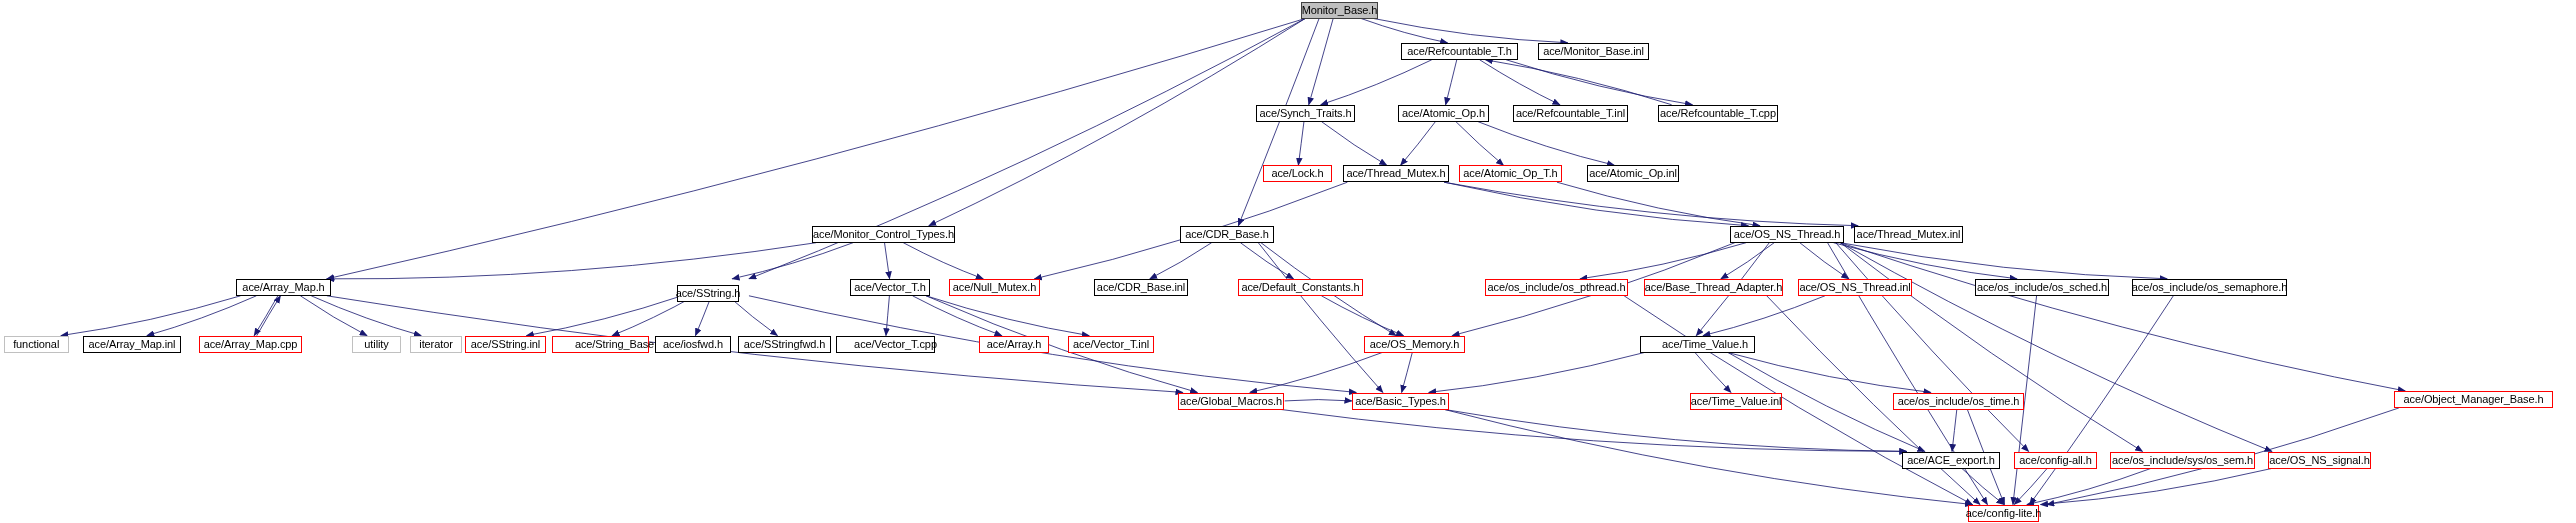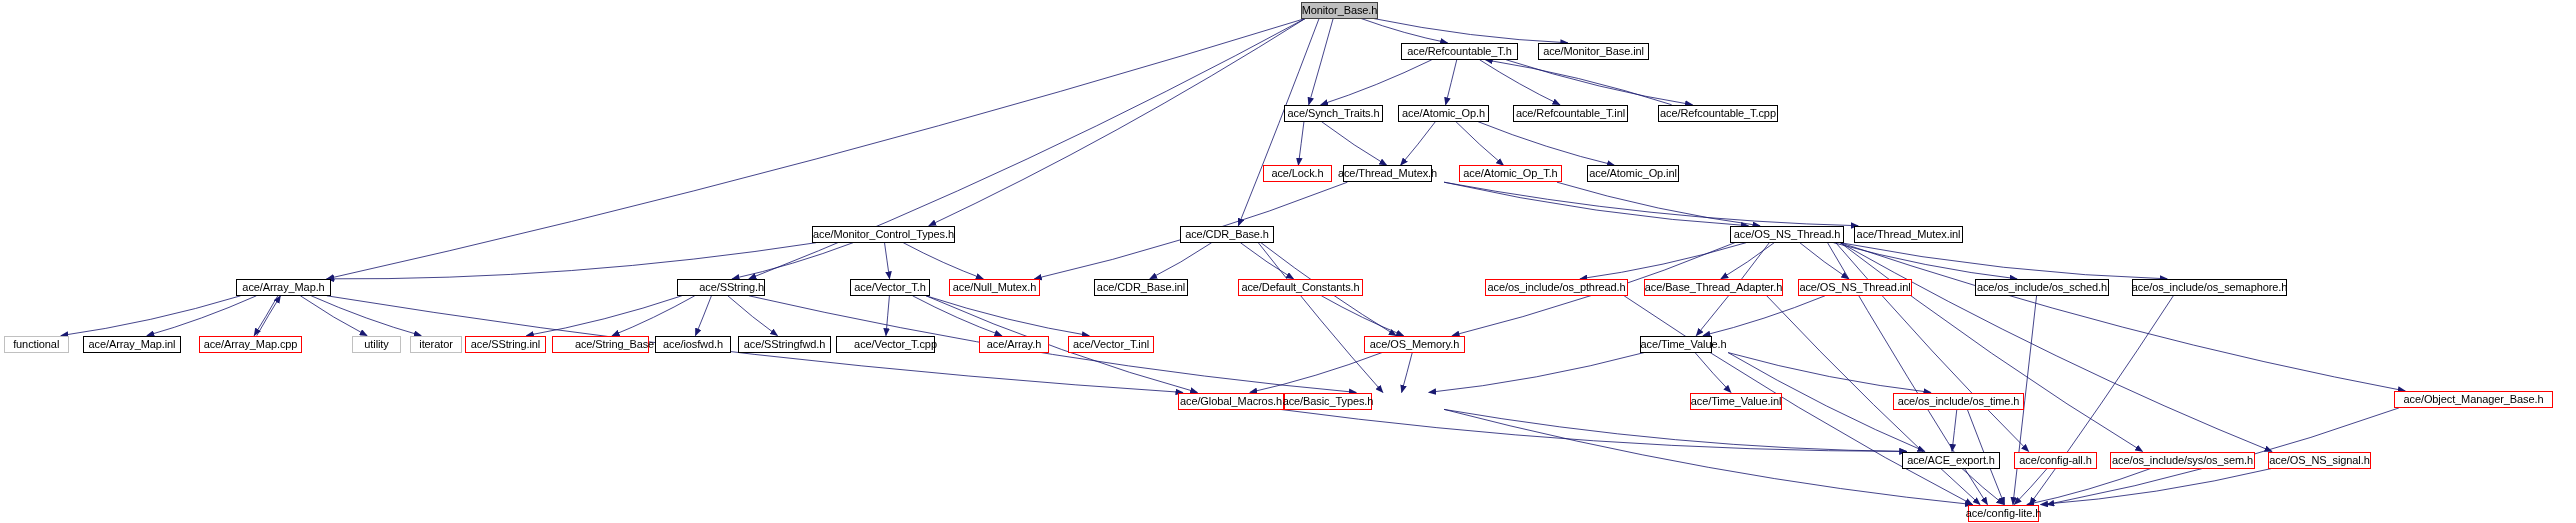--- a/index.html
+++ b/index.html
@@ -125,36 +125,36 @@
   <div id="nodes">
       <div class="node root" style="left: 1301px; top: 1.5px; width: 77px;">
         <span>Monitor_Base.h</span>
       </div>
       <div class="node" style="left: 1401px; top: 43px; width: 117px;">
         <span>ace/Refcountable_T.h</span>
       </div>
       <div class="node" style="left: 1538px; top: 43px; width: 111px;">
         <span>ace/Monitor_Base.inl</span>
       </div>
-      <div class="node" style="left: 1256px; top: 105px; width: 99px; margin-left: 28px;">
+      <div class="node" style="left: 1256px; top: 105px; width: 99px;">
         <span>ace/Synch_Traits.h</span>
       </div>
       <div class="node" style="left: 1398px; top: 105px; width: 91px;">
         <span>ace/Atomic_Op.h</span>
       </div>
       <div class="node" style="left: 1513px; top: 105px; width: 115px;">
         <span>ace/Refcountable_T.inl</span>
       </div>
       <div class="node" style="left: 1658px; top: 105px; width: 120px;">
         <span>ace/Refcountable_T.cpp</span>
       </div>
       <div class="node red" style="left: 1263px; top: 165px; width: 69px;">
         <span>ace/Lock.h</span>
       </div>
-      <div class="node" style="left: 1343px; top: 165px; width: 89px;">
+      <div class="node" style="left: 1343px; top: 165px; width: 106px;">
         <span>ace/Thread_Mutex.h</span>
       </div>
       <div class="node red" style="left: 1459px; top: 165px; width: 103px;">
         <span>ace/Atomic_Op_T.h</span>
       </div>
       <div class="node" style="left: 1587px; top: 165px; width: 92px;">
         <span>ace/Atomic_Op.inl</span>
       </div>
       <div class="node" style="left: 812px; top: 226px; width: 143px;">
         <span>ace/Monitor_Control_Types.h</span>
@@ -164,21 +164,21 @@
       </div>
       <div class="node" style="left: 1730px; top: 226px; width: 114px;">
         <span>ace/OS_NS_Thread.h</span>
       </div>
       <div class="node" style="left: 1854px; top: 226px; width: 109px;">
         <span>ace/Thread_Mutex.inl</span>
       </div>
       <div class="node" style="left: 236px; top: 279px; width: 95px;">
         <span>ace/Array_Map.h</span>
       </div>
-      <div class="node" style="left: 677px; top: 279px; width: 88px; justify-content: flex-end;">
+      <div class="node" style="left: 677px; top: 285px; width: 62px;">
         <span>ace/SString.h</span>
       </div>
       <div class="node" style="left: 850px; top: 279px; width: 80px;">
         <span>ace/Vector_T.h</span>
       </div>
       <div class="node red" style="left: 949px; top: 279px; width: 91px;">
         <span>ace/Null_Mutex.h</span>
       </div>
       <div class="node" style="left: 1094px; top: 279px; width: 94px;">
         <span>ace/CDR_Base.inl</span>
@@ -233,30 +233,30 @@
       </div>
       <div class="node red" style="left: 979px; top: 336px; width: 70px;">
         <span>ace/Array.h</span>
       </div>
       <div class="node red" style="left: 1068px; top: 336px; width: 86px;">
         <span>ace/Vector_T.inl</span>
       </div>
       <div class="node red" style="left: 1364px; top: 336px; width: 101px;">
         <span>ace/OS_Memory.h</span>
       </div>
-      <div class="node" style="left: 1640px; top: 336px; width: 72px; padding-left: 15px;">
+      <div class="node" style="left: 1640px; top: 336px; width: 115px; padding-left: 15px;">
         <span>ace/Time_Value.h</span>
       </div>
       <div class="node red" style="left: 2394px; top: 391px; width: 159px;">
         <span>ace/Object_Manager_Base.h</span>
       </div>
       <div class="node red" style="left: 1178px; top: 393px; width: 106px;">
         <span>ace/Global_Macros.h</span>
       </div>
-      <div class="node red" style="left: 1284px; top: 393px; width: 88px;">
+      <div class="node red" style="left: 1352px; top: 393px; width: 97px;">
         <span>ace/Basic_Types.h</span>
       </div>
       <div class="node red" style="left: 1690px; top: 393px; width: 92px;">
         <span>ace/Time_Value.inl</span>
       </div>
       <div class="node red" style="left: 1893px; top: 393px; width: 131px;">
         <span>ace/os_include/os_time.h</span>
       </div>
       <div class="node" style="left: 1902px; top: 452px; width: 98px;">
         <span>ace/ACE_export.h</span>

